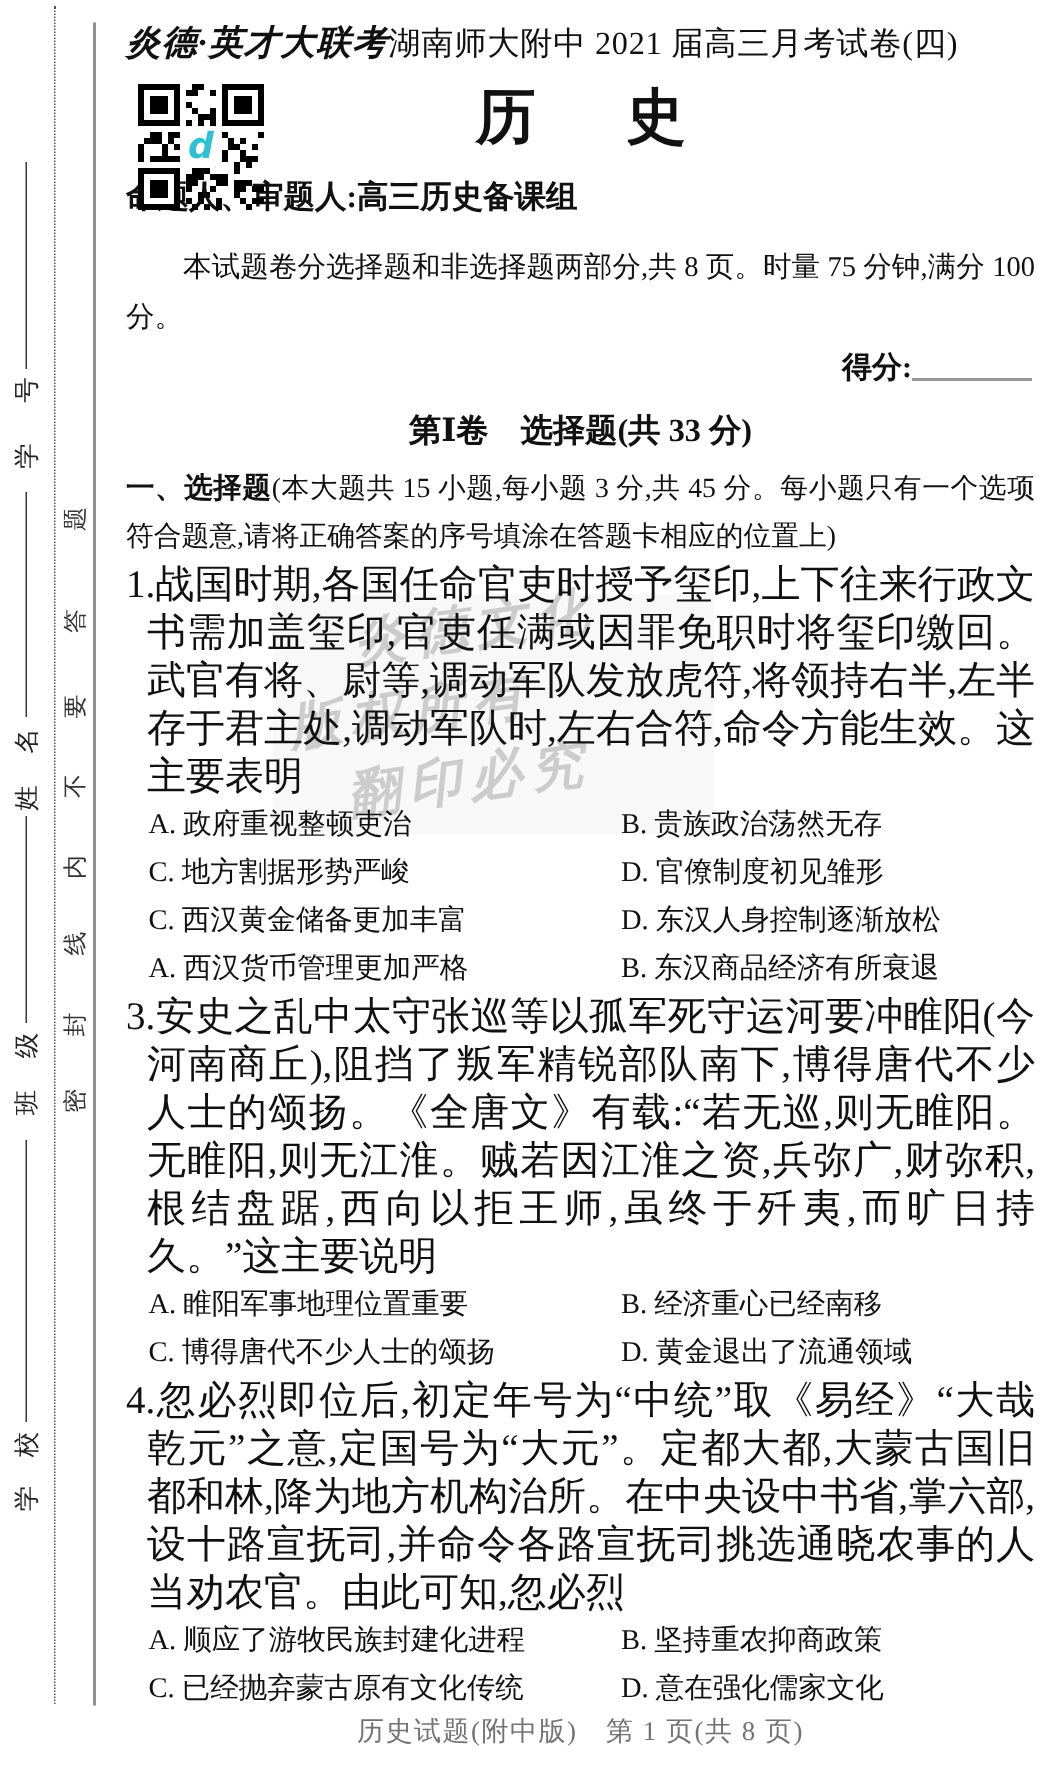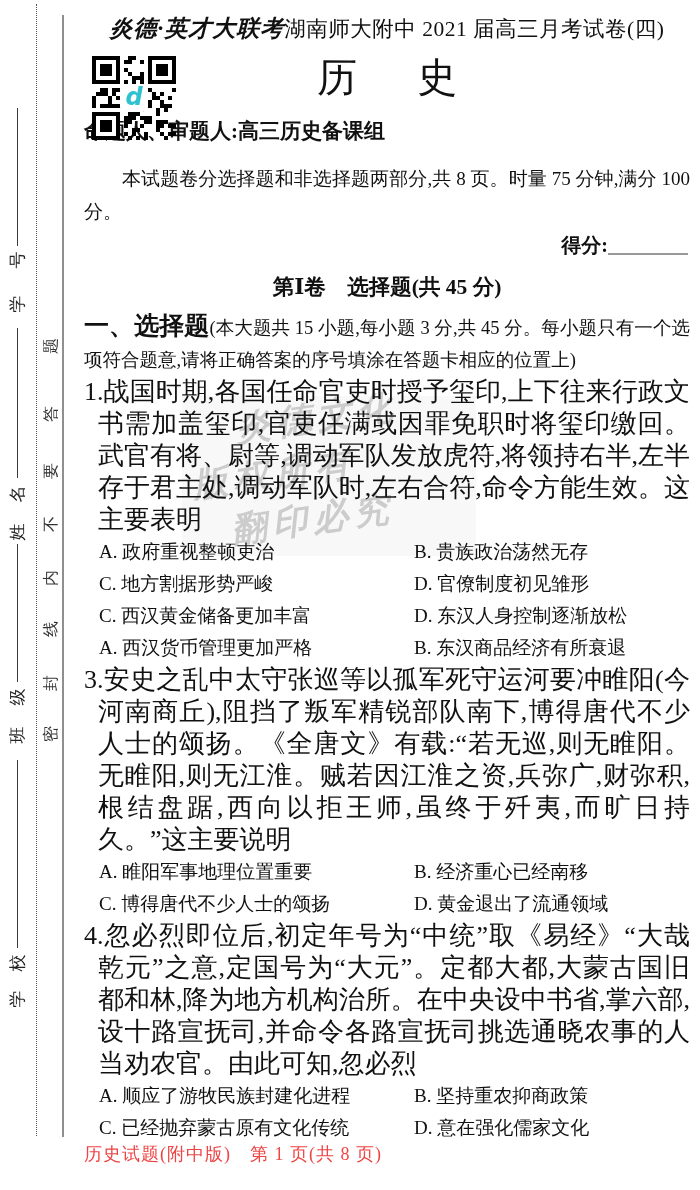--- a/index.html
+++ b/index.html
@@ -33,50 +33,50 @@
     transform:rotate(-8deg);transform-origin:40% 40%;
     font-size:35px;font-weight:bold;font-style:italic;
     color:rgba(90,90,90,0.28);line-height:50px;letter-spacing:6px;white-space:nowrap;
   }
   .wm-text .wm1{margin-left:58px;}
   .wm-text .wm2{margin-left:8px;}
   .wm-text .wm3{margin-left:40px;}
 
   
   .content{position:absolute;left:84px;top:14px;width:606px;z-index:1;}
-  .header-line{font-size:21.5px;line-height:30px;letter-spacing:0.5px;white-space:nowrap;text-align:center;}
+  .header-line{font-size:21.5px;line-height:30px;letter-spacing:0.5px;white-space:nowrap;}
   .header-line .brand{font-weight:bold;font-style:italic;font-size:23px;letter-spacing:1px;}
   .qr{position:absolute;left:6px;top:40px;width:88px;height:88px;}
   .qr svg{position:absolute;inset:0;}
   .qr-logo{
     position:absolute;left:30px;top:30px;width:28px;height:28px;background:#fff;
     border-radius:5px;text-align:center;line-height:27px;
     font-family:"DejaVu Sans",sans-serif;font-size:24px;font-weight:bold;font-style:italic;
   }
   .title{
     margin:8px 0 0 0;text-align:center;font-size:40px;line-height:52px;
-    font-weight:normal;letter-spacing:10px;text-indent:10px;
+    font-weight:bold;letter-spacing:10px;text-indent:10px;
   }
   .setter{margin-top:12px;text-align:left;font-size:21px;font-weight:bold;line-height:30px;}
   .intro{margin:16px 0 0 0;font-size:19px;line-height:33px;text-indent:38px;text-align:justify;}
   .score-row{margin-top:2px;text-align:right;font-size:20px;font-weight:bold;line-height:30px;padding-right:2px;}
   .score-blank{display:inline-block;width:80px;border-bottom:2px solid #999;height:20px;vertical-align:-3px;}
   .section{margin:12px 0 8px 0;text-align:center;font-size:21.5px;font-weight:bold;line-height:30px;}
   .instructions{margin:6px 0 0 0;font-size:18.5px;line-height:32px;text-align:justify;}
-  .instructions .lead{font-size:25px;}
+  .instructions .lead{font-size:19px;}
   .kaiti{}
   .question{margin:0;}
   .stem{margin:0;font-size:26px;line-height:32px;text-align:justify;padding-left:14px;text-indent:-14px;}
   .opts{padding-left:15px;}
   .opt-row{display:flex;font-size:19px;line-height:32px;}
   .opt-left{width:315px;flex:none;}
   .opt-right{flex:1;}
   .footer{
     position:absolute;left:84px;width:606px;top:1142px;
-    font-size:18px;color:#ef4444;letter-spacing:1px;z-index:1;
+    text-align:center;font-size:18px;color:#737373;letter-spacing:1px;z-index:1;
   }
 </style>
 </head>
 <body>
 
 <div class="page">
 
   <div>
     <div class="fill-line" style="top:108px;height:138px;"></div>
     <span class="v-char" style="top:248px;">号</span>
@@ -237,21 +237,21 @@
     <h1 class="title">历　史</h1>
 
     <div class="setter">命题人、审题人:高三历史备课组</div>
 
     <p class="intro">本试题卷分选择题和非选择题两部分,共 8 页。时量 75 分钟,满分 100 分。</p>
 
     <div class="score-row">
       <span>得分:</span><span class="score-blank"></span>
     </div>
 
-    <h2 class="section">第Ⅰ卷　选择题(共 45 分)</h2>
+    <h2 class="section">第Ⅰ卷　选择题(共 33 分)</h2>
 
     <p class="instructions">
       <b class="lead">一、选择题</b><span class="kaiti">(本大题共 15 小题,每小题 3 分,共 45 分。每小题只有一个选项符合题意,请将正确答案的序号填涂在答题卡相应的位置上)</span>
     </p>
 
     <div class="question">
       <p class="stem"><span>1.</span><span>战国时期,各国任命官吏时授予玺印,上下往来行政文书需加盖玺印,官吏任满或因罪免职时将玺印缴回。武官有将、尉等,调动军队发放虎符,将领持右半,左半存于君主处,调动军队时,左右合符,命令方能生效。这主要表明</span></p>
       <div class="opts">
         <div class="opt-row">
             <span class="opt-left">A. 政府重视整顿吏治</span>

